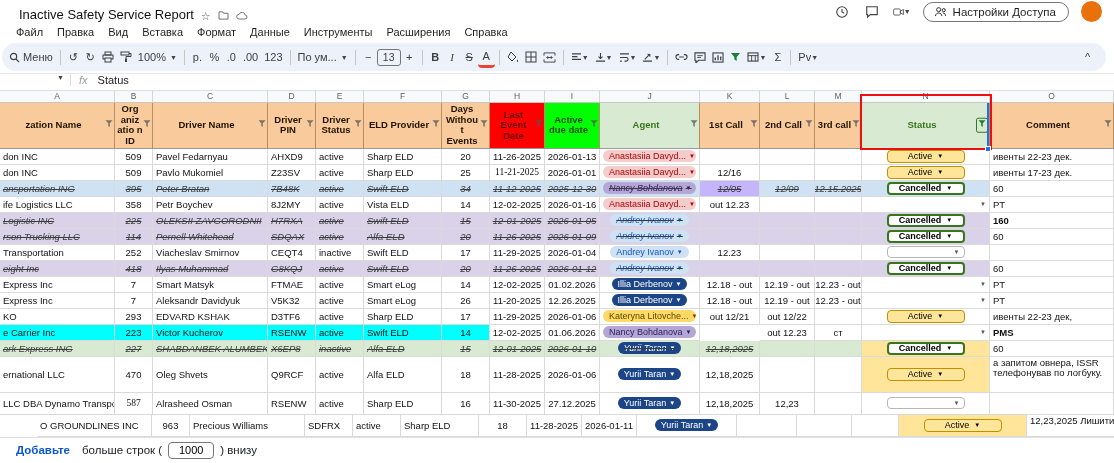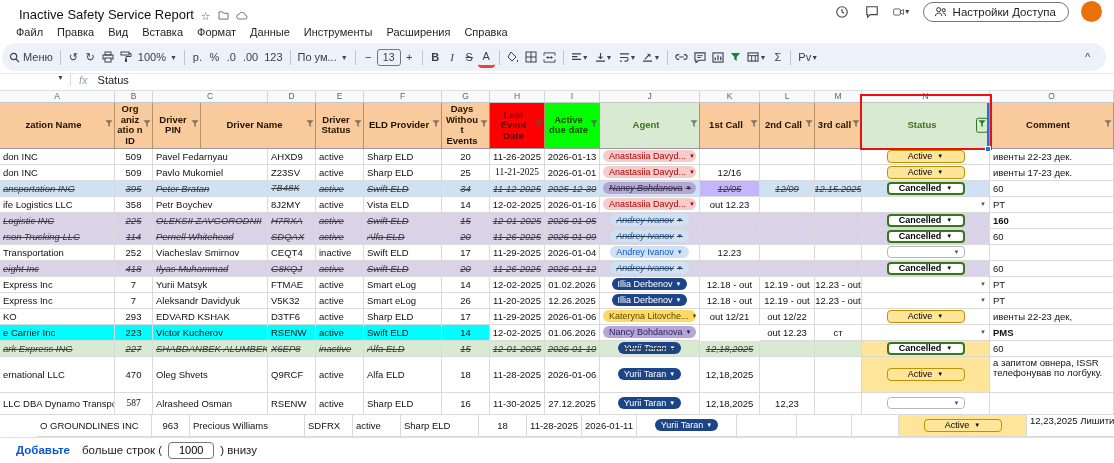--- a/index.html
+++ b/index.html
@@ -328,28 +328,28 @@
           <span class="hfilter"><svg width="8" height="8" viewBox="0 0 10 10">
               <path d="M0.5 0.5h9L6 4.5V9.2L4 7.7V4.5z" fill="#555"></path>
             </svg></span>
         </div>
         <div class="hcell" style="width: 38px; background: rgb(249, 203, 156); color: rgb(31, 19, 0);">
           <span>Org aniz atio n ID</span>
           <span class="hfilter"><svg width="8" height="8" viewBox="0 0 10 10">
               <path d="M0.5 0.5h9L6 4.5V9.2L4 7.7V4.5z" fill="#555"></path>
             </svg></span>
         </div>
+        <div class="hcell" style="width: 115px; background: rgb(249, 203, 156); color: rgb(31, 19, 0);">
+          <span>Driver Name</span>
+          <span class="hfilter"><svg width="8" height="8" viewBox="0 0 10 10">
+              <path d="M0.5 0.5h9L6 4.5V9.2L4 7.7V4.5z" fill="#555"></path>
+            </svg></span>
+        </div>
         <div class="hcell" style="width: 48px; background: rgb(249, 203, 156); color: rgb(31, 19, 0);">
           <span>Driver PIN</span>
-          <span class="hfilter"><svg width="8" height="8" viewBox="0 0 10 10">
-              <path d="M0.5 0.5h9L6 4.5V9.2L4 7.7V4.5z" fill="#555"></path>
-            </svg></span>
-        </div>
-        <div class="hcell" style="width: 115px; background: rgb(249, 203, 156); color: rgb(31, 19, 0);">
-          <span>Driver Name</span>
           <span class="hfilter"><svg width="8" height="8" viewBox="0 0 10 10">
               <path d="M0.5 0.5h9L6 4.5V9.2L4 7.7V4.5z" fill="#555"></path>
             </svg></span>
         </div>
         <div class="hcell" style="width: 48px; background: rgb(249, 203, 156); color: rgb(31, 19, 0);">
           <span>Driver Status</span>
           <span class="hfilter"><svg width="8" height="8" viewBox="0 0 10 10">
               <path d="M0.5 0.5h9L6 4.5V9.2L4 7.7V4.5z" fill="#555"></path>
             </svg></span>
         </div>
@@ -466,21 +466,21 @@
               <span>Active</span>
               <span class="pill-arrow">▼</span>
             </span>
           </div>
           <div class="cell c-comment" style="width: 124px; height: 100%; background: rgb(255, 255, 255);">ивенты 17-23 дек.</div>
         </div>
         <div class="row struck" style="height: 16px;">
           <div class="cell c-org" style="width: 115px; height: 100%; background: rgb(207, 226, 243);">ansportation ING</div>
           <div class="cell c-org_id c-center" style="width: 38px; height: 100%; background: rgb(207, 226, 243);">395</div>
           <div class="cell c-driver_name" style="width: 115px; height: 100%; background: rgb(207, 226, 243);">Peter Bratan</div>
-          <div class="cell c-driver_pin" style="width: 48px; height: 100%; background: rgb(207, 226, 243); font-family: Liberation Mono, monospace;">7B48K</div>
+          <div class="cell c-driver_pin" style="width: 48px; height: 100%; background: rgb(207, 226, 243);">7B48K</div>
           <div class="cell c-driver_status" style="width: 48px; height: 100%; background: rgb(207, 226, 243);">active</div>
           <div class="cell c-eld" style="width: 78px; height: 100%; background: rgb(207, 226, 243);">Swift ELD</div>
           <div class="cell c-days c-center" style="width: 48px; height: 100%; background: rgb(207, 226, 243);">34</div>
           <div class="cell c-last_event c-center" style="width: 55px; height: 100%; background: rgb(207, 226, 243);">11-12-2025</div>
           <div class="cell c-due c-center" style="width: 55px; height: 100%; background: rgb(207, 226, 243);">2025-12-30</div>
           <div class="cell c-agent c-center" style="width: 100px; height: 100%; background: rgb(207, 226, 243);">
             <span class="agent-pill" style="background: rgb(180, 167, 214); color: rgb(44, 26, 94);">
               <span>Nancy Bohdanova</span>
               <span class="pill-arrow">▼</span>
             </span>
@@ -621,21 +621,21 @@
             <span class="status-chip" style="background: rgb(255, 255, 255); border: 2px solid rgb(56, 118, 29); color: rgb(0, 0, 0); font-weight: bold;">
               <span>Cancelled</span>
               <span class="pill-arrow">▼</span>
             </span>
           </div>
           <div class="cell c-comment" style="width: 124px; height: 100%; background: rgb(255, 255, 255);">60</div>
         </div>
         <div class="row" style="height: 16px;">
           <div class="cell c-org" style="width: 115px; height: 100%; background: rgb(255, 255, 255);">Express Inc</div>
           <div class="cell c-org_id c-center" style="width: 38px; height: 100%; background: rgb(255, 255, 255);">7</div>
-          <div class="cell c-driver_name" style="width: 115px; height: 100%; background: rgb(255, 255, 255);">Yurii Matsyk</div>
+          <div class="cell c-driver_name" style="width: 115px; height: 100%; background: rgb(255, 255, 255);">Smart Matsyk</div>
           <div class="cell c-driver_pin" style="width: 48px; height: 100%; background: rgb(255, 255, 255);">FTMAE</div>
           <div class="cell c-driver_status" style="width: 48px; height: 100%; background: rgb(255, 255, 255);">active</div>
           <div class="cell c-eld" style="width: 78px; height: 100%; background: rgb(255, 255, 255);">Smart eLog</div>
           <div class="cell c-days c-center" style="width: 48px; height: 100%; background: rgb(255, 255, 255);">14</div>
           <div class="cell c-last_event c-center" style="width: 55px; height: 100%; background: rgb(255, 255, 255);">12-02-2025</div>
           <div class="cell c-due c-center" style="width: 55px; height: 100%; background: rgb(255, 255, 255);">01.02.2026</div>
           <div class="cell c-agent c-center" style="width: 100px; height: 100%; background: rgb(255, 255, 255);">
             <span class="agent-pill" style="background: rgb(28, 69, 135); color: rgb(255, 255, 255);">
               <span>Illia Derbenov</span>
               <span class="pill-arrow">▼</span>

